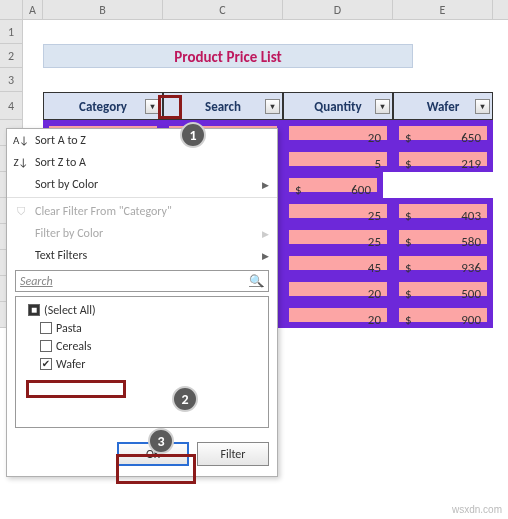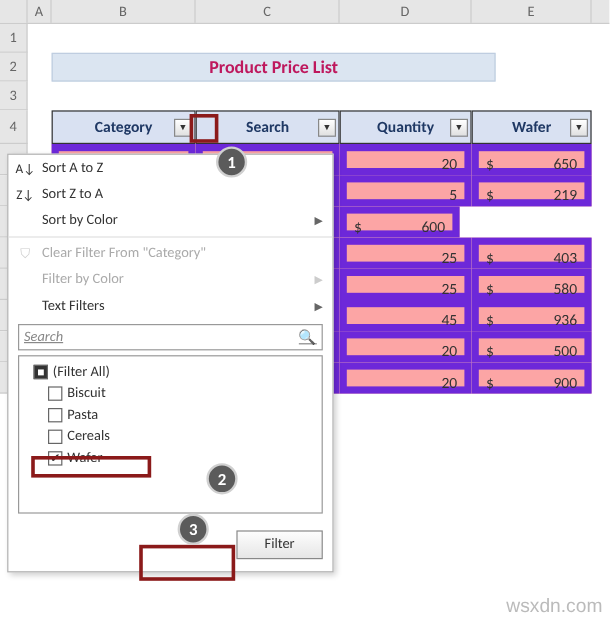--- a/index.html
+++ b/index.html
@@ -198,21 +198,21 @@
     background: linear-gradient(#fdfdfd,#e6e6e6);
     border: 1px solid #888;
     font-size: 12px;
     display:flex; align-items:center; justify-content:center;
   }
   .btn.primary { border: 2px solid #2a6dd4; }
   .watermark {
     position:absolute;
     right: 6px;
     bottom: 4px;
-    font-size: 16px;
+    font-size: 10px;
     color: #bbb;
     font-family: Arial, sans-serif;
   }
 </style>
 </head>
 <body>
 
 <div class="col-headers">
   <div class="row-num-col"></div>
   <div class="col-A">A</div>
@@ -397,40 +397,37 @@
     <span>Text Filters</span>
     <span class="menu-arrow">▶</span>
   </div>
   <div class="search-box">
     <span>Search</span>
     <span class="search-icon">🔍</span>
   </div>
   <div class="checklist" id="checklist">
       <div class="check-item">
         <span class="chk filled">■</span>
-        <span>(Filter All)</span>
-      </div>
-      <div class="check-item indent">
-        <span class="chk"></span>
-        <span>Biscuit</span>
+        <span>(Select All)</span>
       </div>
       <div class="check-item indent">
         <span class="chk"></span>
         <span>Pasta</span>
       </div>
       <div class="check-item indent">
         <span class="chk"></span>
         <span>Cereals</span>
       </div>
       <div class="check-item indent">
         <span class="chk">✔</span>
         <span>Wafer</span>
       </div>
     </div>
   <div class="btn-row">
+    <div class="btn primary">OK</div>
     <div class="btn">Filter</div>
   </div>
 </div>
 
 <div class="highlight-box" style="left:26px; top:380px; width:100px; height:18px;"></div>
 <div class="callout" style="left:172px; top:386px;">2</div>
 
 <div class="highlight-box" style="left:116px; top:454px; width:80px; height:30px;"></div>
 <div class="callout" style="left:148px; top:428px;">3</div>
 

